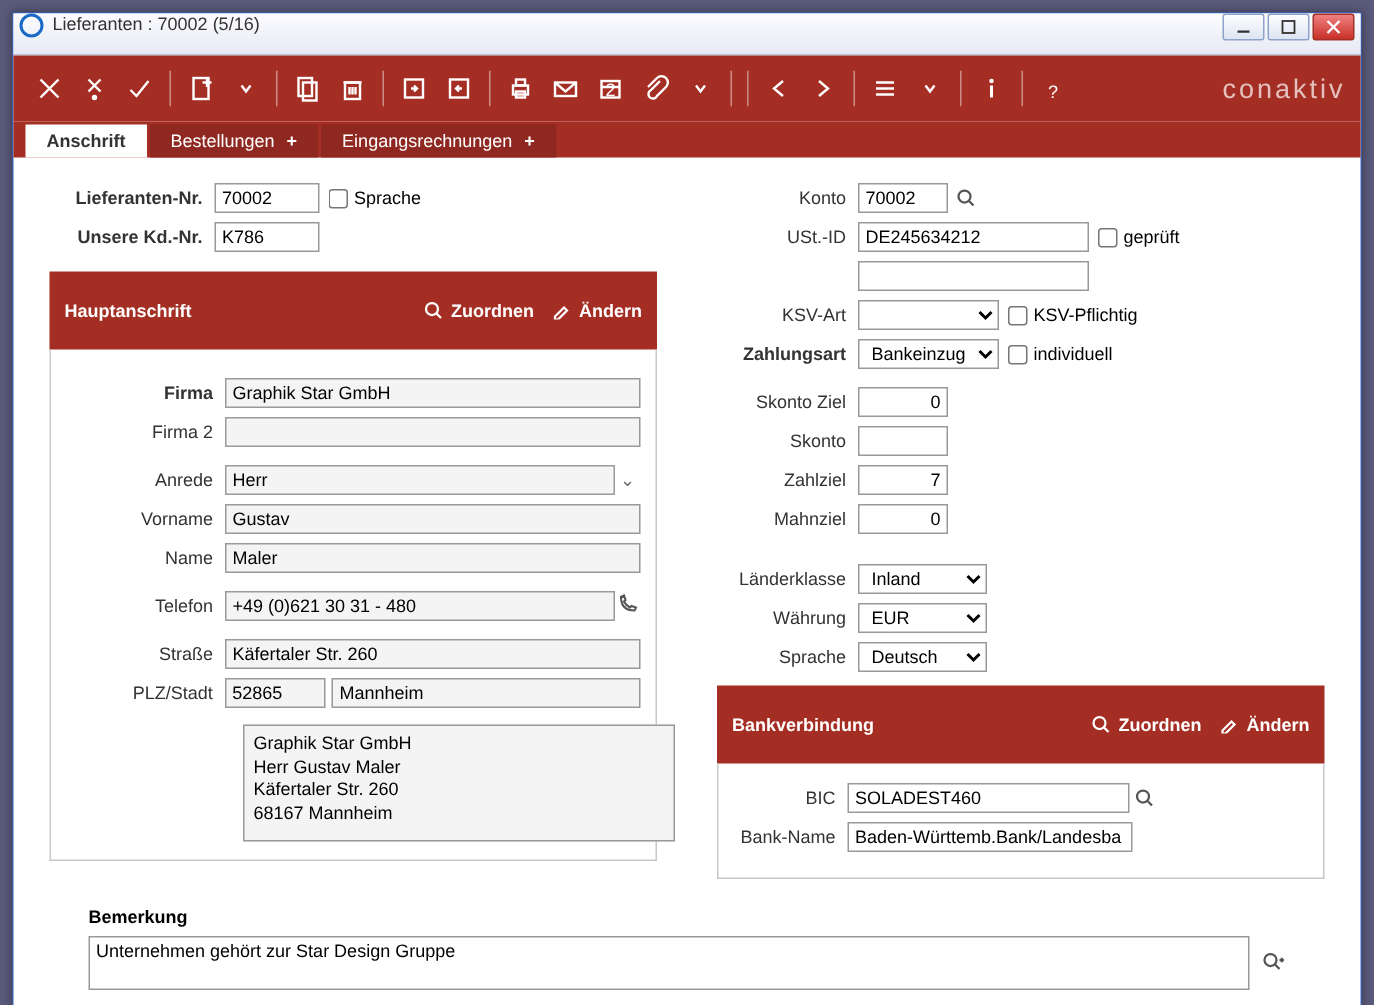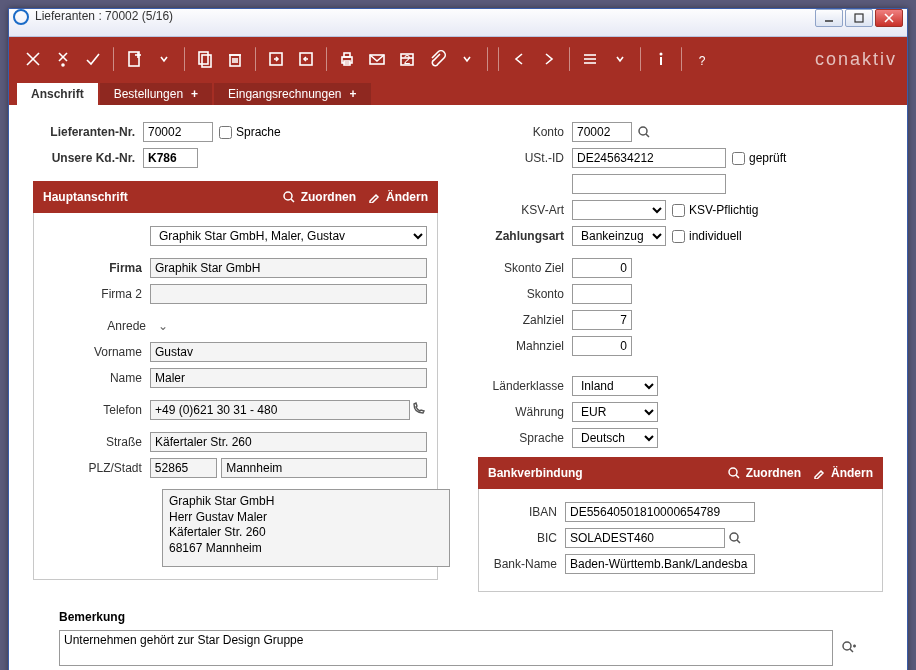--- a/index.html
+++ b/index.html
@@ -33,21 +33,21 @@
   .col{flex:1;min-width:0;}
   .row{display:flex;align-items:center;margin-bottom:4px;min-height:22px;}
   .lab{width:110px;text-align:right;padding-right:8px;color:#333;}
   .lab.bold{font-weight:600;}
   .right .lab{width:94px;}
   input[type=text].fld,select.fld,.fldro{height:20px;border:1px solid var(--field-border);padding:0 4px;background:#fff;}
   .fldro{background:#f4f4f4;display:flex;align-items:center;overflow:hidden;white-space:nowrap;}
   .num{text-align:right;}
   select.fld{padding:0 0 0 4px;}
   .chk{margin:0 4px 0 6px;}
-  .panel-head{background:var(--brand);color:#fff;font-weight:600;padding:8px 10px;display:flex;align-items:center;gap:10px;margin-top:12px;}
+  .panel-head{background:var(--brand);color:#fff;font-weight:600;padding:18px 10px;display:flex;align-items:center;gap:10px;margin-top:12px;}
   .panel-head .head-title{flex:1;}
   .panel-head .act{font-weight:600;display:flex;align-items:center;gap:4px;}
   .panel-body{border:1px solid var(--panel-border);border-top:none;padding:12px 10px;}
   .addr-block{margin-top:10px;margin-left:118px;width:288px;min-height:78px;border:1px solid var(--field-border);background:#f4f4f4;padding:4px 6px;line-height:1.3;white-space:pre-line;}
   .remark-label{font-weight:600;margin:18px 0 6px 26px;}
   .remark-wrap{display:flex;align-items:center;gap:8px;margin-left:26px;margin-right:26px;}
   textarea.remark{flex:1;height:36px;border:1px solid var(--field-border);resize:none;padding:2px 4px;}
   .mag{width:16px;height:16px;display:inline-flex;align-items:center;justify-content:center;cursor:pointer;}
   .mag svg{stroke:#555;fill:none;stroke-width:1.5;}
   .phone-ico svg{stroke:#555;fill:none;stroke-width:1.4;}
@@ -232,21 +232,21 @@
 
       <div class="col left">
         <div class="row">
           <span class="lab bold">Lieferanten-Nr.</span>
           <input type="text" class="fld" style="width: 70px;" value="70002">
           <input type="checkbox" class="chk" style="">
           <span>Sprache</span>
         </div>
         <div class="row">
           <span class="lab bold">Unsere Kd.-Nr.</span>
-          <input type="text" class="fld" style="width: 55px; font-weight: bold;" value="K786">
+          <input type="text" class="fld" style="width: 70px;" value="K786">
         </div>
 
         <div class="panel-head">
           <span class="head-title">Hauptanschrift</span>
           <span class="act">
               <span class="mag">
                 <svg width="12" height="12">
                   <circle cx="5" cy="5" r="4" stroke="#fff"></circle>
                   <line x1="8" y1="8" x2="11" y2="11" stroke="#fff"></line>
                 </svg>
@@ -256,36 +256,33 @@
           <span class="act">
               <span class="mag">
                 <svg width="12" height="12">
                   <path d="M2 10l6-6 2 2-6 6H2v-2z" stroke="#fff"></path>
                 </svg>
               </span>
               <span>Ändern</span>
             </span>
         </div>
         <div class="panel-body">
-          <div class="row">
-              <span class="lab"></span>
-            <select class="fld" style="width:288px"><option>Graphik Star GmbH, Maler, Gustav</option></select>
-          </div>
           <div style="height:6px"></div>
           <div class="row">
               <span class="lab bold">Firma</span>
             <div class="fldro" style="width:288px">Graphik Star GmbH</div>
             </div>
           <div class="row">
               <span class="lab">Firma 2</span>
             <div class="fldro" style="width:288px"></div>
             </div>
           <div style="height:6px"></div>
           <div class="row">
               <span class="lab">Anrede</span>
+            <div class="fldro" style="width:270px">Herr</div>
             <span style="width:18px;text-align:center;color:#666">⌄</span>
             </div>
           <div class="row">
               <span class="lab">Vorname</span>
             <div class="fldro" style="width:288px">Gustav</div>
             </div>
           <div class="row">
               <span class="lab">Name</span>
             <div class="fldro" style="width:288px">Maler</div>
             </div>
@@ -394,26 +391,22 @@
               <span class="mag">
                 <svg width="12" height="12">
                   <path d="M2 10l6-6 2 2-6 6H2v-2z" stroke="#fff"></path>
                 </svg>
               </span>
               <span>Ändern</span>
             </span>
         </div>
         <div class="panel-body">
           <div class="row">
-              <span class="lab" style="width:76px">IBAN</span>
-            <input type="text" class="fld" style="width: 190px;" value="DE55640501810000654789">
-            </div>
-          <div class="row">
               <span class="lab" style="width:76px">BIC</span>
-            <input type="text" class="fld" style="width: 160px;" value="SOLADEST460">
+            <input type="text" class="fld" style="width: 188px;" value="SOLADEST460">
             <span class="mag" style="margin-left:2px">
                 <svg width="12" height="12">
                   <circle cx="5" cy="5" r="4"></circle>
                   <line x1="8" y1="8" x2="11" y2="11"></line>
                 </svg>
               </span>
             </div>
           <div class="row">
               <span class="lab" style="width:76px">Bank-Name</span>
             <input type="text" class="fld" style="width: 190px;" value="Baden-Württemb.Bank/Landesba">

